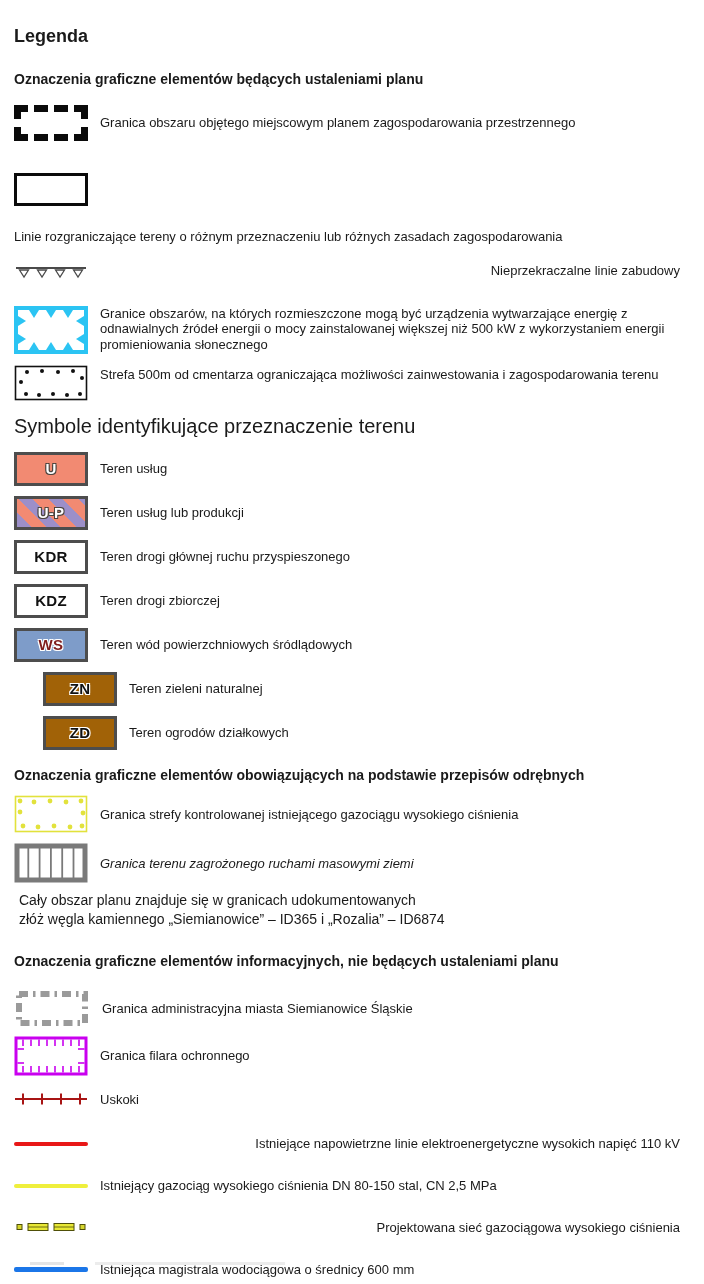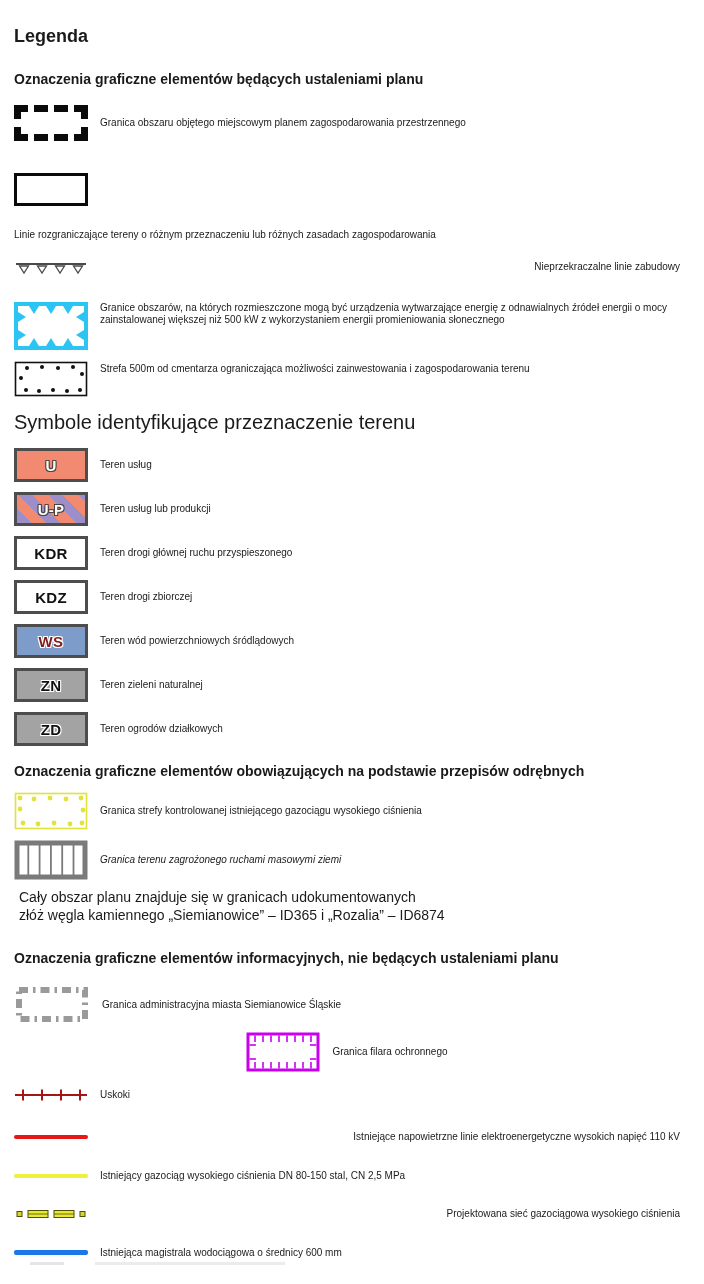--- a/index.html
+++ b/index.html
@@ -9,52 +9,52 @@
   }
   .wrap{padding:26px 24px 0 14px;}
   .title{font-size:18px;font-weight:bold;margin:0 0 24px 0;}
   .heading{font-size:14px;font-weight:bold;max-width:580px;line-height:1.18;margin:0 0 17px 0;}
   .subheading{font-size:20px;font-weight:normal;margin:0 0 14px 0;}
   .row{display:flex;}
   .row.v-center{align-items:center;}
   .row.v-top{align-items:flex-start;}
   .sym{flex:0 0 74px;margin-right:12px;display:flex;align-items:center;}
   .sym svg{display:block;}
-  .label{font-size:10px;line-height:1.18;max-width:604px;}
+  .label{font-size:13px;line-height:1.18;max-width:604px;}
   .pt2{padding-top:2px;}
 
   
   .sym-dashed{width:74px;height:36px;box-sizing:border-box;border:7px dashed #0a0a0a;background:#fff;}
   .sym-solid{width:74px;height:33px;box-sizing:border-box;border:3px solid #0a0a0a;background:#fff;}
 
   
   .zone{width:74px;height:34px;box-sizing:border-box;border:3px solid #4d4d4d;
         display:flex;align-items:center;justify-content:center;
         font-size:15px;font-weight:bold;letter-spacing:.3px;}
   .zone-u{background:#F28A72;color:#fff;
     text-shadow:1px 1px 0 #4a443f,-1px -1px 0 #4a443f,1px -1px 0 #4a443f,-1px 1px 0 #4a443f;}
   .zone-up{background:repeating-linear-gradient(45deg,#9C8FC9 0 10px,#F28A72 10px 21px);color:#fff;
     text-shadow:1px 1px 0 #4a443f,-1px -1px 0 #4a443f,1px -1px 0 #4a443f,-1px 1px 0 #4a443f;}
   .zone-white{background:#fff;color:#111;}
   .zone-ws{background:#7E9CC9;color:#7f1d1d;
     text-shadow:1px 1px 0 #fff,-1px -1px 0 #fff,1px -1px 0 #fff,-1px 1px 0 #fff;}
-  .zone-green{background:#a3a3a3;color:#111;
-    text-shadow:1px 1px 0 #fff,-1px -1px 0 #fff,1px -1px 0 #fff,-1px 1px 0 #fff;}
+  .zone-green{background:#a16207;color:#111;
+    text-shadow:1px 1px 0 #fff,-1px -1px 0 #fff,1px -1px 0 #fff,-1px 1px 0 #fff;margin-left:29px;}
 
   
   .line-red{width:74px;height:4px;background:#E81717;border-radius:2px;}
   .line-yellow{width:74px;height:4px;background:#EFEF3C;border-radius:2px;}
   .line-blue{width:74px;height:5px;background:#1B76E8;border-radius:2px;}
   .sq-red{width:13px;height:15px;background:#F50000;border:1px solid #3f0000;margin:0 auto;}
 
   .note{font-size:14px;line-height:1.32;margin:0 0 25px 5px;}
 
   .mb7{margin-bottom:7px;}.mb8{margin-bottom:8px;font-style:italic;}.mb10{margin-bottom:10px;}
   .mb11{margin-bottom:11px;}.mb12{margin-bottom:12px;}.mb14{margin-bottom:14px;}
-  .mb16{margin-bottom:16px;justify-content:center;}.mb17{margin-bottom:17px;}.mb19{margin-bottom:19px;flex-direction:column;}.mb26{margin-bottom:26px;}.mb27{margin-bottom:27px;justify-content:space-between;}
+  .mb16{margin-bottom:16px;}.mb17{margin-bottom:17px;}.mb19{margin-bottom:19px;flex-direction:column;}.mb26{margin-bottom:26px;}.mb27{margin-bottom:27px;justify-content:space-between;}
   .mb29{margin-bottom:29px;}
 
   .cutoff-strip{position:absolute;background:#dcdcdc;opacity:.75;}
   .cut1{left:30px;top:1262px;width:34px;height:3px;}
   .cut2{left:95px;top:1262px;width:190px;height:3px;background:#e6e6e6;}
 </style>
 </head>
 <body>
 
 <div class="wrap">

